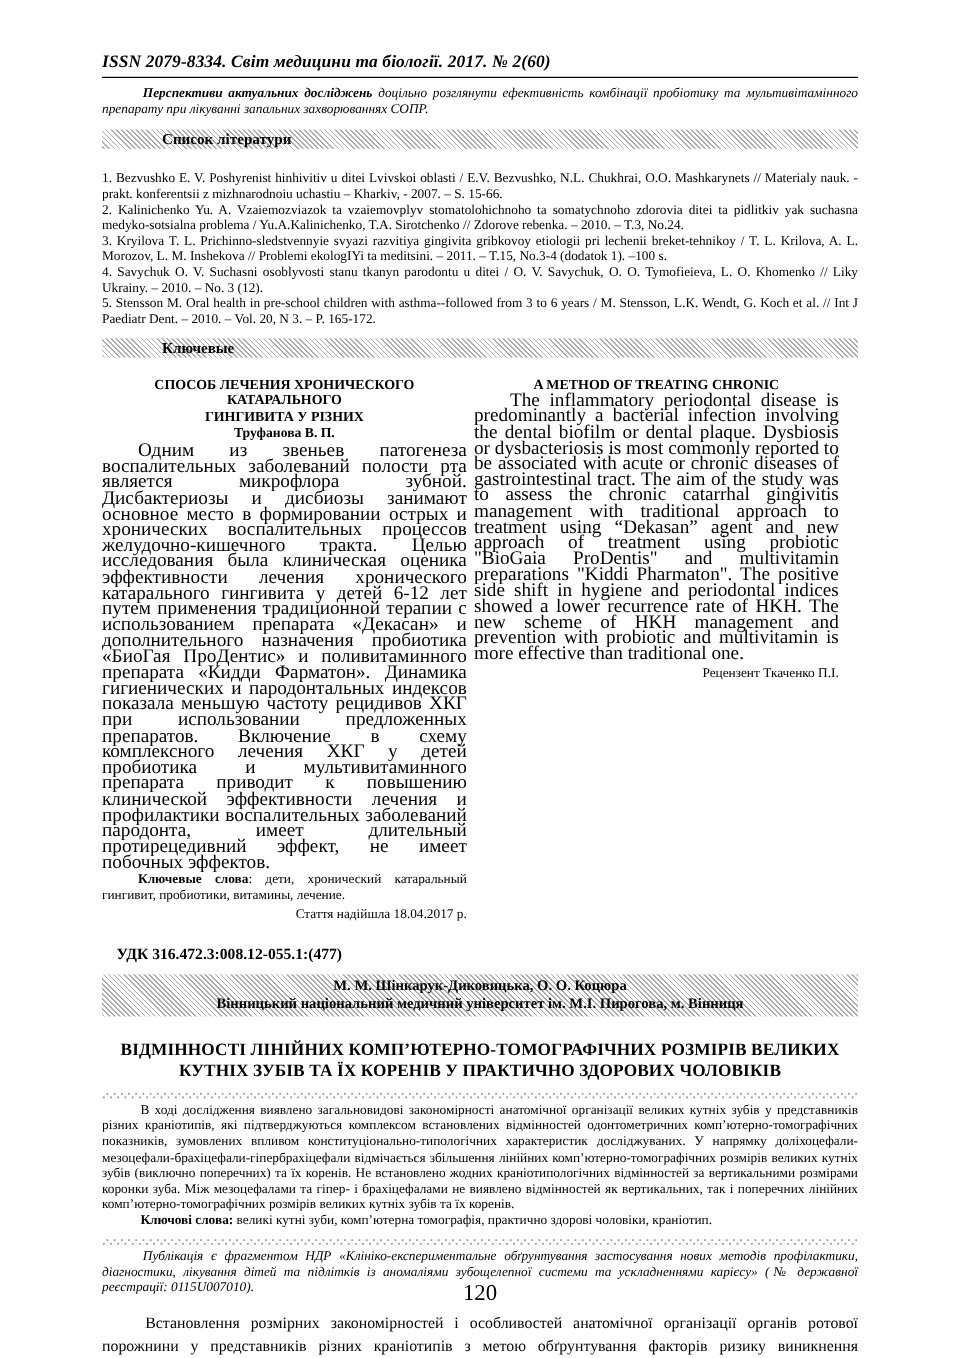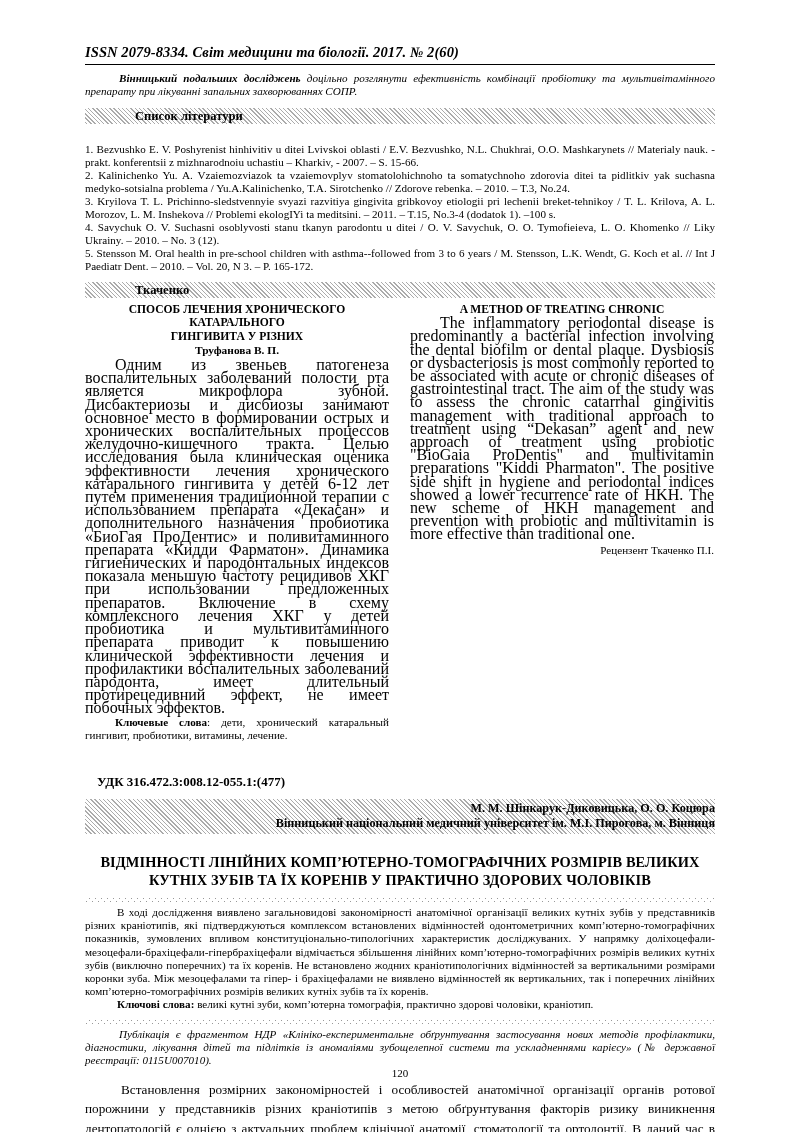--- a/index.html
+++ b/index.html
@@ -74,42 +74,42 @@
         rgba(255,255,255,0.95) 2px,
         rgba(255,255,255,0.95) 3px);
     font-weight: bold;
     font-size: 12.6px;
     padding-left: 50px;
     box-sizing: border-box;
     overflow: hidden;
   }
   .band.center {
     padding-left: 0;
-    text-align: right;
+    text-align: center;
     height: auto;
     line-height: 15.5px;
     padding-top: 2px;
     padding-bottom: 2px;
     font-size: 12.2px;
   }
   .band span { background: transparent; }
 
   
   .refs { margin-top: 19px; }
   .refs p {
     font-size: 11.1px;
     line-height: 13.0px;
     text-align: justify;
   }
 
   
   .abstracts {
     display: flex;
-    gap: 21px;
-    margin-top: 5px;
+    gap: 6px;
+    margin-top: 16px;
   }
   .abs-col { width: 304px; }
   .abs-title {
     text-align: center;
     font-weight: bold;
     font-size: 11.6px;
     line-height: 13.4px;
     text-transform: none;
   }
   .abs-author {
@@ -137,21 +137,21 @@
     text-align: right;
     font-size: 11.1px;
     line-height: 14px;
     margin-top: 2px;
   }
 
   
   .udc {
     font-weight: bold;
     font-size: 13px;
-    margin-top: 32px;
+    margin-top: 18px;
     padding-left: 12px;
   }
 
   
   .art-title {
     text-align: center;
     font-weight: bold;
     font-size: 14.4px;
     line-height: 18.5px;
     margin-top: 19px;
@@ -190,53 +190,54 @@
     text-indent: 36px;
     margin-top: 12px;
   }
 
   .folio {
     position: absolute;
     left: 0;
     top: 1067px;
     width: 800px;
     text-align: center;
-    font-size: 11px;
+    font-size: 19px;
   }
 </style>
 </head>
 <body>
 
 <div class="page">
   <div class="content">
 
     <div class="runhead">ISSN 2079-8334. Світ медицини та біології. 2017. № 2(60)</div>
     <div class="rule"></div>
 
-    <p class="italic-para"><b>Вінницький подальших досліджень</b><span> доцільно розглянути ефективність комбінації пробіотику та мультивітамінного препарату при лікуванні запальних захворюваннях СОПР.</span></p>
+    <p class="italic-para"><b>Перспективи актуальних досліджень</b><span> доцільно розглянути ефективність комбінації пробіотику та мультивітамінного препарату при лікуванні запальних захворюваннях СОПР.</span></p>
 
     <div class="band"><span>Список літератури</span></div>
 
     <div class="refs">
       <p>1. Bezvushko E. V. Poshyrenist hinhivitiv u ditei Lvivskoi oblasti / E.V. Bezvushko, N.L. Chukhrai, O.O. Mashkarynets // Materialy nauk. - prakt. konferentsii z mizhnarodnoiu uchastiu – Kharkiv, - 2007. – S. 15-66.</p>
       <p>2. Kalinichenko Yu. A. Vzaiemozviazok ta vzaiemovplyv stomatolohichnoho ta somatychnoho zdorovia ditei ta pidlitkiv yak suchasna medyko-sotsialna problema / Yu.A.Kalinichenko, T.A. Sirotchenko // Zdorove rebenka. – 2010. – T.3, No.24.</p>
       <p>3. Kryilova T. L. Prichinno-sledstvennyie svyazi razvitiya gingivita gribkovoy etiologii pri lechenii breket-tehnikoy / T. L. Krilova, A. L. Morozov, L. M. Inshekova // Problemi ekologIYi ta meditsini. – 2011. – T.15, No.3-4 (dodatok 1). –100 s.</p>
       <p>4. Savychuk O. V. Suchasni osoblyvosti stanu tkanyn parodontu u ditei / O. V. Savychuk, O. O. Tymofieieva, L. O. Khomenko // Liky Ukrainy. – 2010. – No. 3 (12).</p>
       <p>5. Stensson M. Oral health in pre-school children with asthma--followed from 3 to 6 years / M. Stensson, L.K. Wendt, G. Koch et al. // Int J Paediatr Dent. – 2010. – Vol. 20, N 3. – P. 165-172.</p>
     </div>
 
-    <div class="band"><span>Ткаченко</span></div>
+    <div class="band"><span>Ключевые</span></div>
 
     <div class="abstracts">
       <div class="abs-col">
         <div class="abs-title">СПОСОБ ЛЕЧЕНИЯ ХРОНИЧЕСКОГО КАТАРАЛЬНОГО</div>
         <div class="abs-title">ГИНГИВИТА У РІЗНИХ</div>
         <div class="abs-author">Труфанова В. П.</div>
         <p class="abs-body">Одним из звеньев патогенеза воспалительных заболеваний полости рта является микрофлора зубной. Дисбактериозы и дисбиозы занимают основное место в формировании острых и хронических воспалительных процессов желудочно-кишечного тракта. Целью исследования была клиническая оценика эффективности лечения хронического катарального гингивита у детей 6-12 лет путем применения традиционной терапии с использованием препарата «Декасан» и дополнительного назначения пробиотика «БиоГая ПроДентис» и поливитаминного препарата «Кидди Фарматон». Динамика гигиенических и пародонтальных индексов показала меньшую частоту рецидивов ХКГ при использовании предложенных препаратов. Включение в схему комплексного лечения ХКГ у детей пробиотика и мультивитаминного препарата приводит к повышению клинической эффективности лечения и профилактики воспалительных заболеваний пародонта, имеет длительный протирецедивний эффект, не имеет побочных эффектов.</p>
         <p class="abs-kw"><b>Ключевые слова</b><span>: дети, хронический катаральный гингивит, пробиотики, витамины, лечение.</span></p>
+        <div class="abs-foot">Стаття надійшла 18.04.2017 р.</div>
       </div>
 
       <div class="abs-col">
         <div class="abs-title">A METHOD OF TREATING CHRONIC</div>
         <p class="abs-body">The inflammatory periodontal disease is predominantly a bacterial infection involving the dental biofilm or dental plaque. Dysbiosis or dysbacteriosis is most commonly reported to be associated with acute or chronic diseases of gastrointestinal tract. The aim of the study was to assess the chronic catarrhal gingivitis management with traditional approach to treatment using “Dekasan” agent and new approach of treatment using probiotic "BioGaia ProDentis" and multivitamin preparations "Kiddi Pharmaton". The positive side shift in hygiene and periodontal indices showed a lower recurrence rate of HKH. The new scheme of HKH management and prevention with probiotic and multivitamin is more effective than traditional one.</p>
         <div class="abs-foot">Рецензент Ткаченко П.І.</div>
       </div>
     </div>
 
     <div class="udc">УДК 316.472.3:008.12-055.1:(477)</div>

